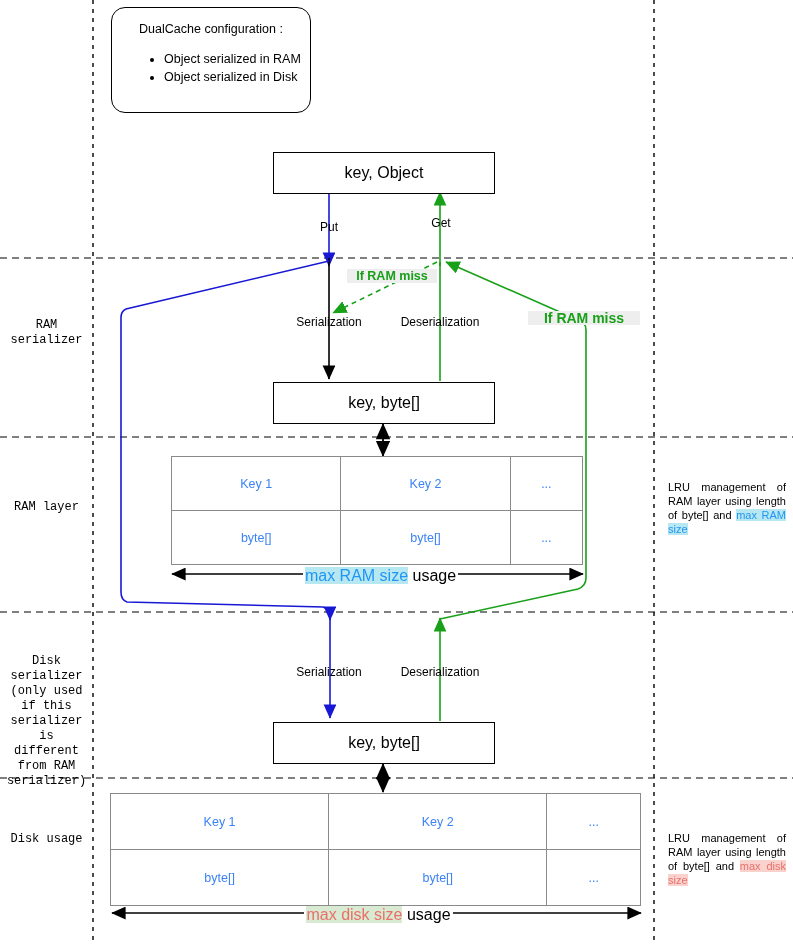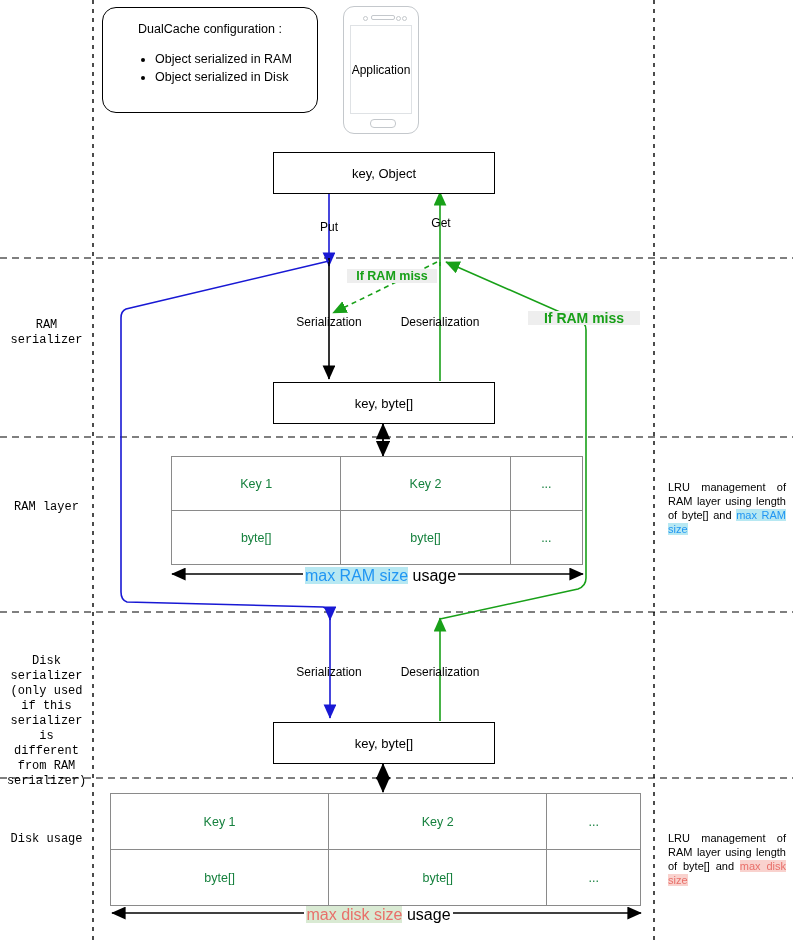--- a/index.html
+++ b/index.html
@@ -10,41 +10,41 @@
   .lbl{position:absolute;font-size:12px;line-height:14px;color:#000;text-align:center;}
   .zone-label{position:absolute;font-size:12px;line-height:15px;text-align:center;color:#000;font-family:Liberation Mono, monospace;}
   .side-note{position:absolute;font-size:11px;line-height:14px;text-align:justify;color:#000;}
 
   .hl-ram{color:#2196f3;background:#b7e8f2;}
   .hl-disk{color:#e8706a;background:#d9ead3;}
   .hl-ram-small{color:#2196f3;background:#b7e8f2;}
   .hl-disk-small{color:#e8706a;background:#f9d2ce;}
 
   .box{position:absolute;border:1.4px solid #000;background:#fff;
-       display:flex;align-items:center;justify-content:center;font-size:13px;}
+       display:flex;align-items:center;justify-content:center;font-size:16px;}
 
-  .cfg-box{position:absolute;left:102px;top:7px;width:216px;height:106px;
+  .cfg-box{position:absolute;left:111px;top:7px;width:200px;height:106px;
            border:1.6px solid #000;border-radius:14px;background:#fff;box-sizing:border-box;padding-left:44px;}
   .cfg-title{position:absolute;left:0;top:14px;width:100%;text-align:center;font-size:12.5px;}
   .cfg-list{position:absolute;left:38px;top:42px;margin:0;padding:0 0 0 14px;font-size:12.5px;line-height:18px;}
   .cfg-list li{margin:0;}
 
   .phone{position:absolute;left:343px;top:6px;width:76px;height:128px;
          border:1.6px solid #c4c8cc;border-radius:11px;background:#fff;box-sizing:border-box;}
   .phone-screen{position:absolute;left:6px;top:18px;right:6px;bottom:19px;
                 border:1px solid #dfe2e5;background:#fff;
                 display:flex;align-items:center;justify-content:center;font-size:12px;color:#000;}
   .phone-speaker{position:absolute;left:27px;top:8px;width:22px;height:3px;border:1px solid #c4c8cc;border-radius:2px;}
   .phone-cam{position:absolute;left:19px;top:8.5px;width:3px;height:3px;border:1px solid #c4c8cc;border-radius:50%;}
   .phone-sensor{position:absolute;left:52px;top:8.5px;width:3px;height:3px;border:1px solid #c4c8cc;border-radius:50%;}
   .phone-sensor2{position:absolute;left:58px;top:8.5px;width:3px;height:3px;border:1px solid #c4c8cc;border-radius:50%;}
   .phone-home{position:absolute;left:26px;bottom:5px;width:24px;height:7px;border:1px solid #c4c8cc;border-radius:4px;}
 
   table.grid{position:absolute;border-collapse:collapse;background:#fff;}
-  table.grid td{border:1px solid #8a8a8a;text-align:center;font-size:12.5px;color:#15803d;padding:0;}
+  table.grid td{border:1px solid #8a8a8a;text-align:center;font-size:12.5px;color:#3b82f6;padding:0;}
   table.grid.outer{border:1.4px solid #000;}
 
   .measure{position:absolute;font-size:16px;white-space:nowrap;}
 </style>
 </head>
 <body>
 
 <div id="stage">
 
   <svg id="svg-layer" viewBox="0 0 793 944">
@@ -102,28 +102,20 @@
   </svg>
 
   <div class="cfg-box">
     <div class="cfg-title">DualCache configuration :</div>
     <ul class="cfg-list">
       <li>Object serialized in RAM</li>
       <li>Object serialized in Disk</li>
     </ul>
   </div>
 
-  <div class="phone">
-    <div class="phone-cam"></div>
-    <div class="phone-speaker"></div>
-    <div class="phone-sensor"></div>
-    <div class="phone-sensor2"></div>
-    <div class="phone-screen">Application</div>
-    <div class="phone-home"></div>
-  </div>
 
   <div class="box" style="left:273px;top:152px;width:220px;height:40px;">key, Object</div>
 
   <div class="box" style="left:273px;top:382px;width:220px;height:40px;">key, byte[]</div>
 
   <div class="box" style="left:273px;top:722px;width:220px;height:40px;">key, byte[]</div>
 
   <div class="lbl" style="left:299px;top:220px;width:60px;">Put</div>
   <div class="lbl" style="left:411px;top:216px;width:60px;">Get</div>
 

